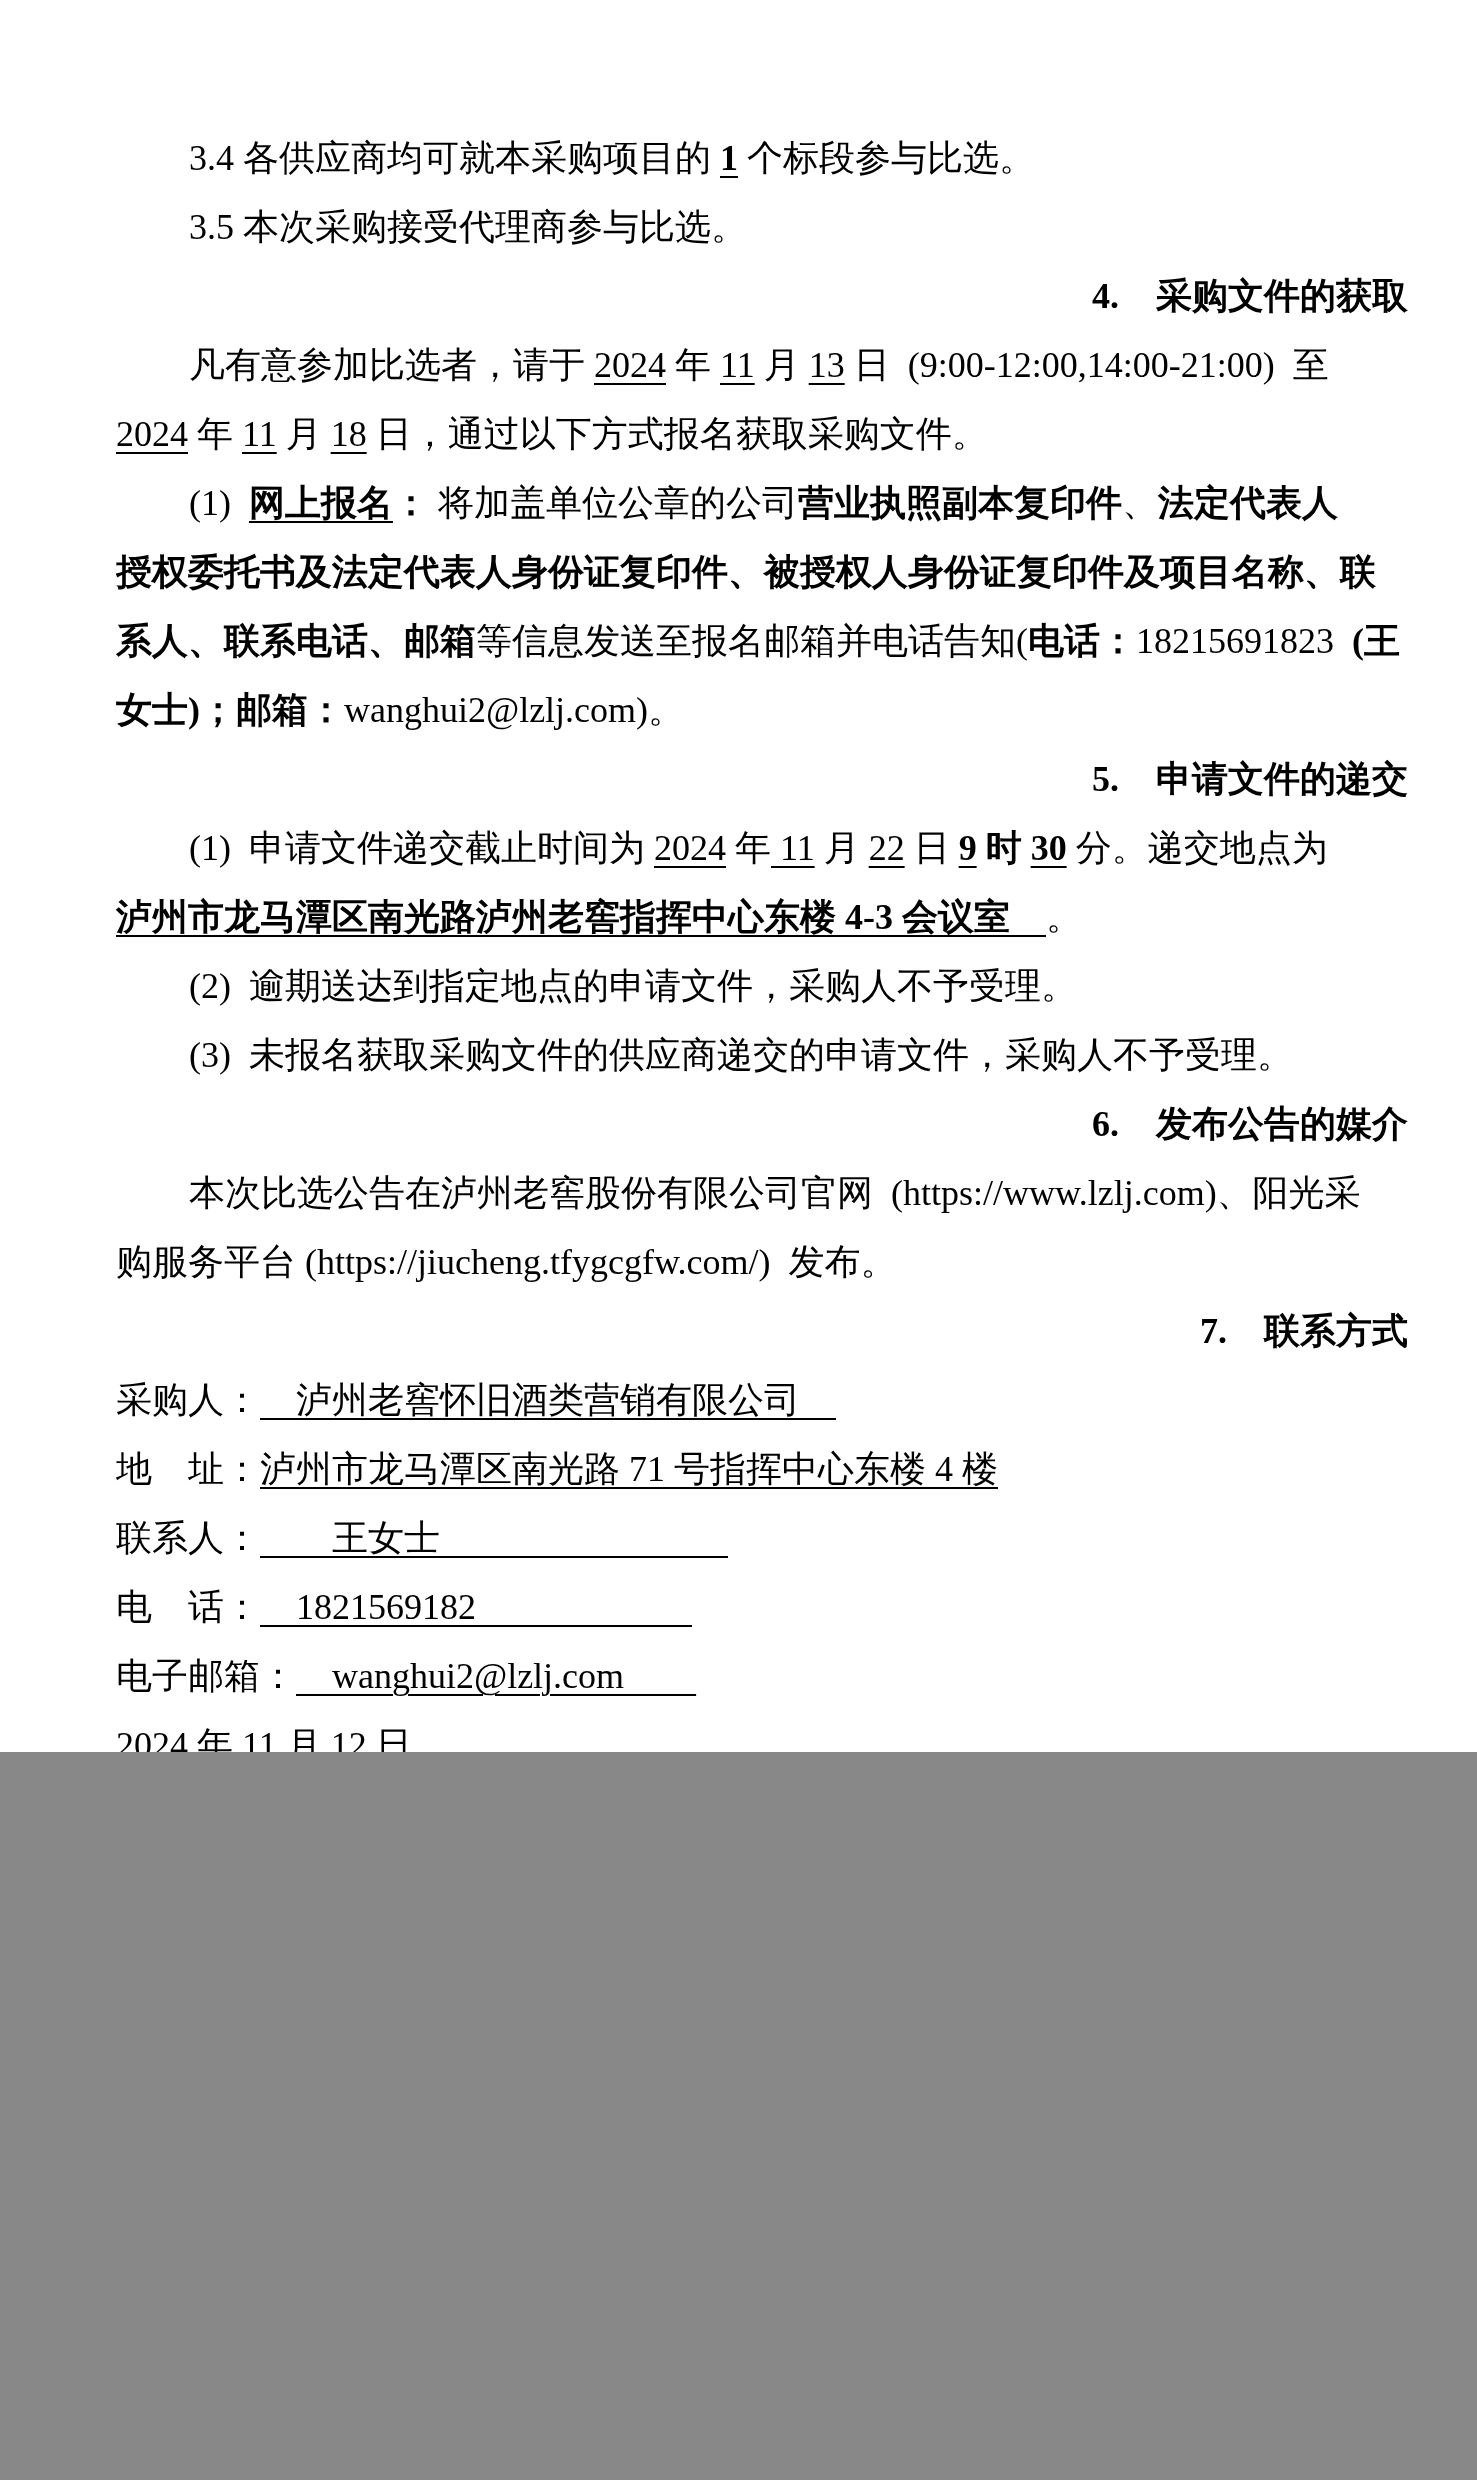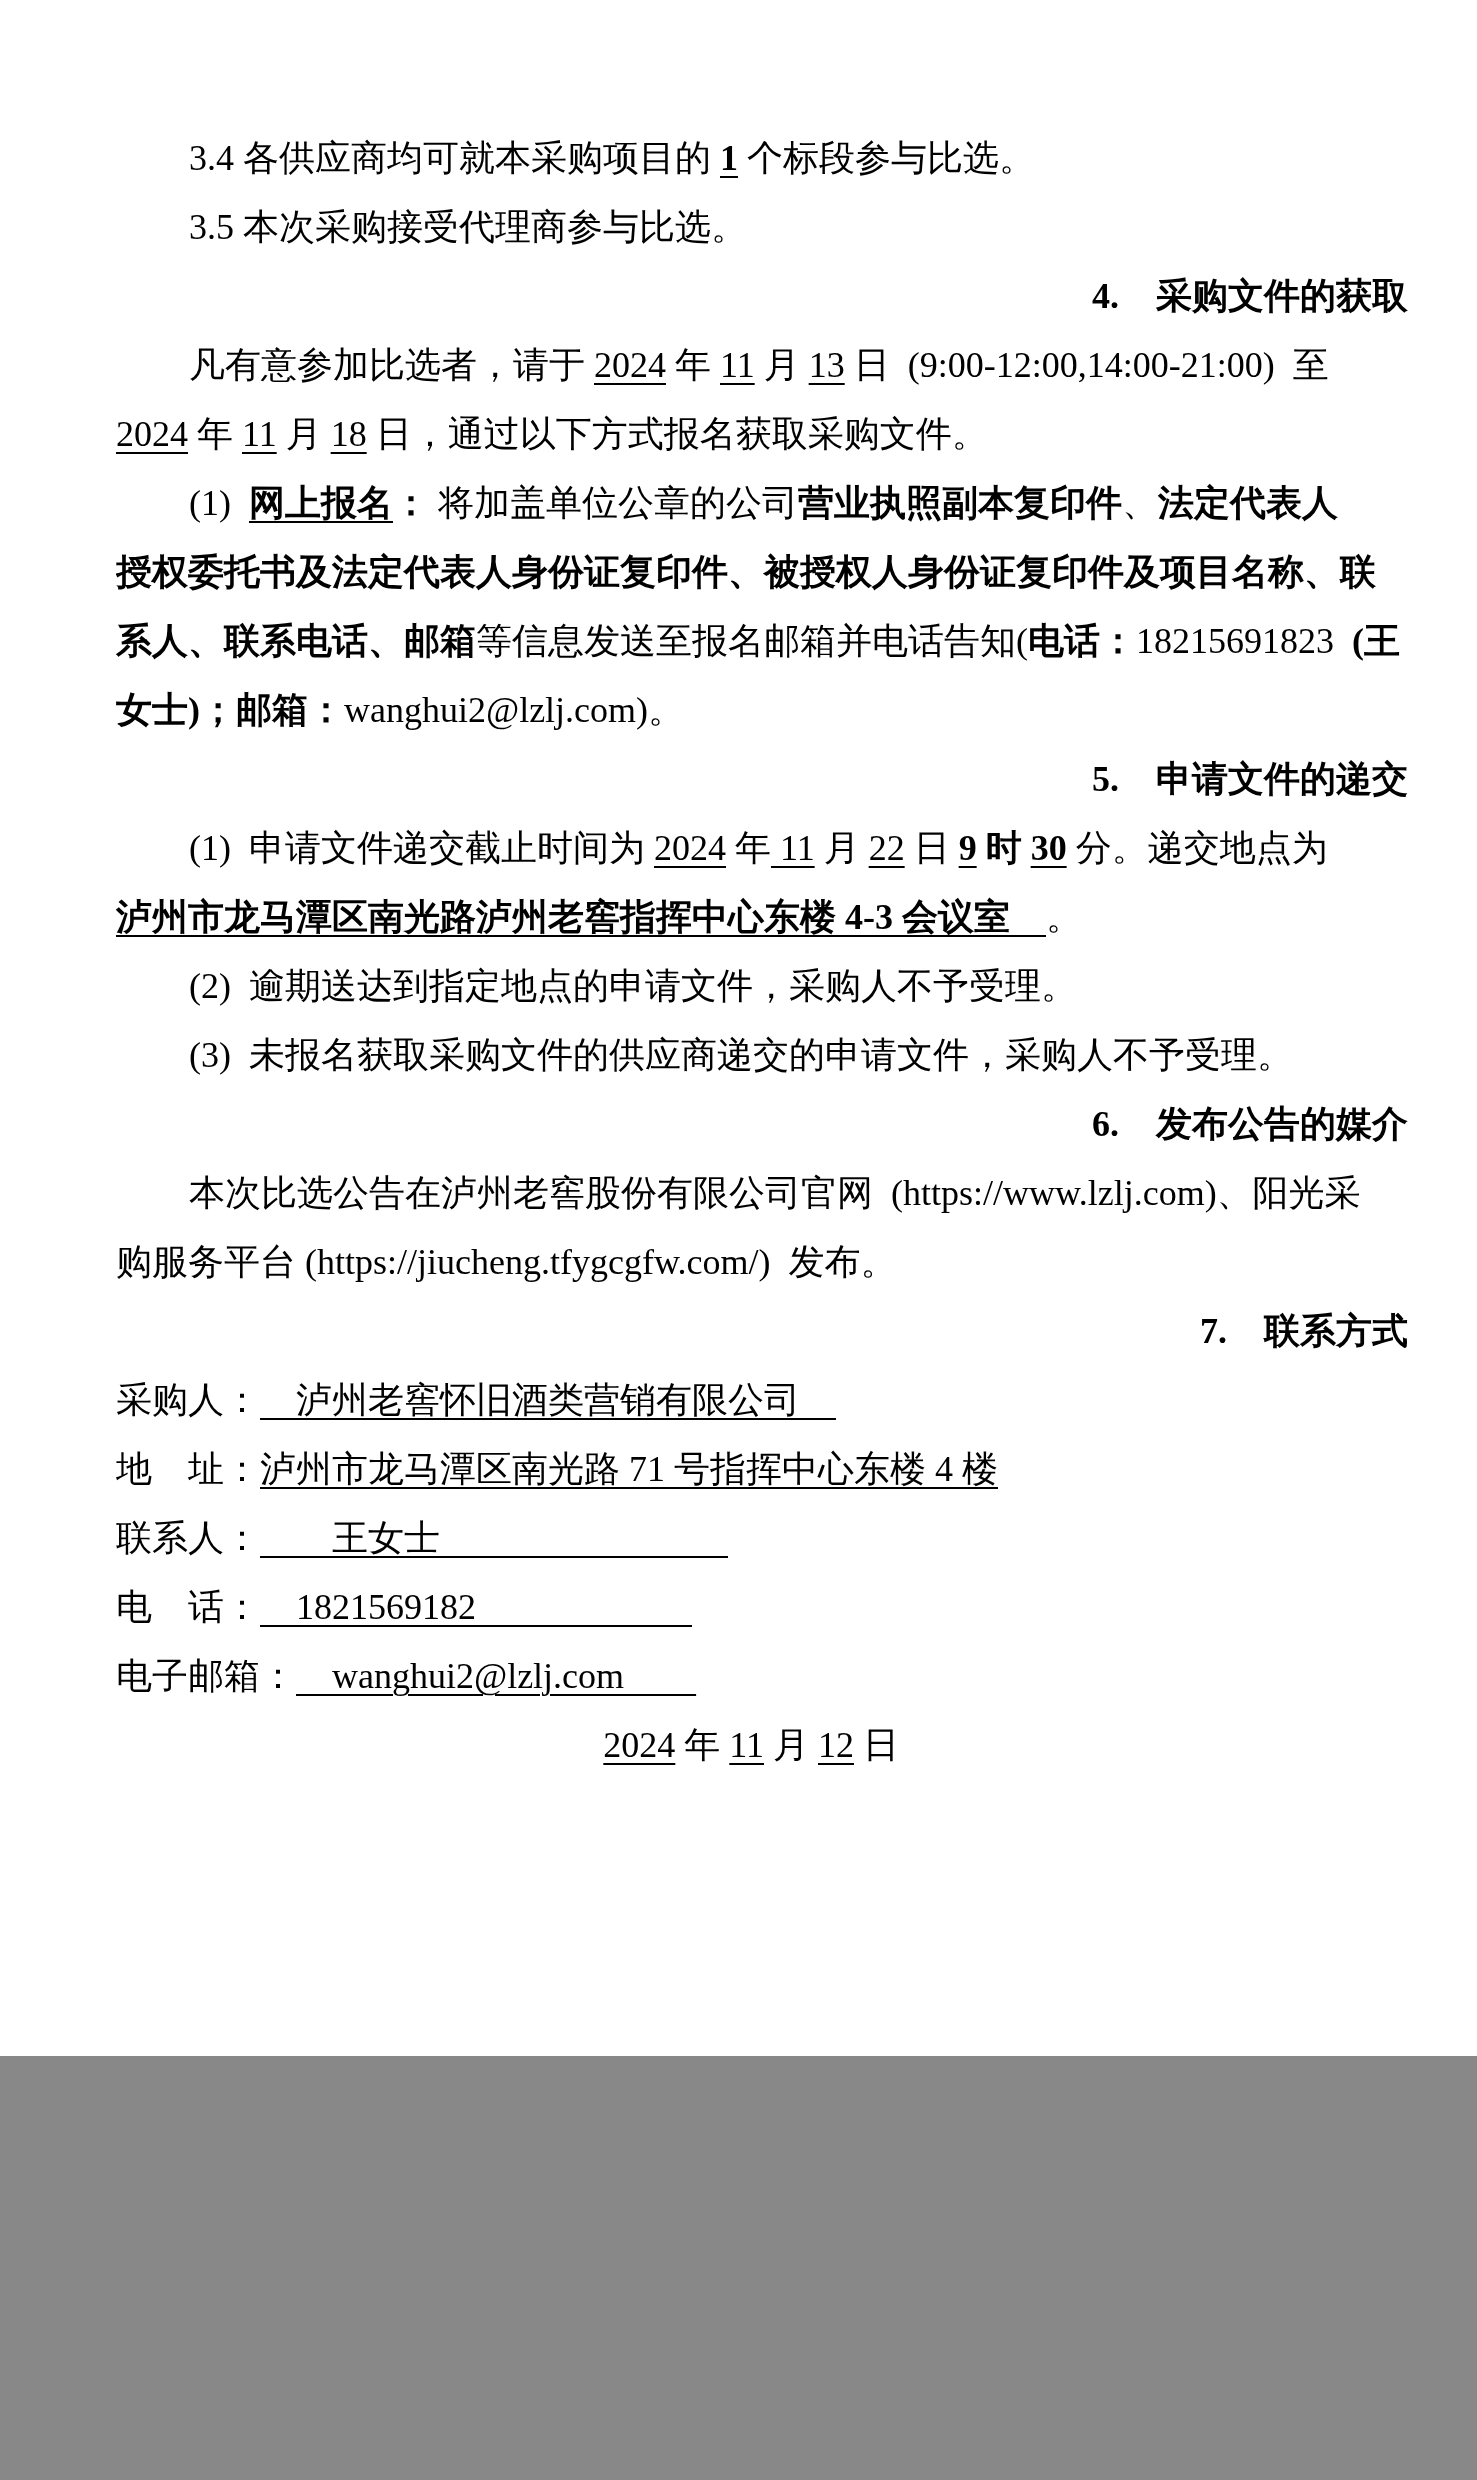--- a/index.html
+++ b/index.html
@@ -1,19 +1,19 @@
 <!DOCTYPE html>
 <html><head>
 <meta charset="utf-8">
 <style>
   html,body{margin:0;padding:0;background:#888;}
   .page{
     position:relative;
     width:1478px;
-    height:2056px;
+    height:1752px;
     margin:0 auto;
     background:#ffffff;
     font-family:"Liberation Serif","DejaVu Serif",serif;
     color:#000;
     overflow:hidden;
   }
   .content{
     position:absolute;
     left:116px;
     top:124px;
@@ -22,21 +22,21 @@
   .line{
     white-space:pre;
     height:69px;
     line-height:69px;
     font-size:36px;
     overflow:hidden;
   }
   .line.item,.line.para{padding-left:73px;}
   .line.heading{font-weight:bold;text-align:right;}
   .line.heading .seg + .seg{margin-left:37px;}
-  .line.date{text-align:center;padding-right:21.7px;}
+  .line.date{text-align:left;padding-right:21.7px;}
   .seg.b{font-weight:bold;}
   .seg.u{text-decoration:underline;text-underline-offset:5.9px;text-decoration-thickness:2px;}
   .footer{
     position:absolute;
     left:0;
     top:2214px;
     width:100%;
     text-align:center;
     font-size:30.5px;
     line-height:39px;

